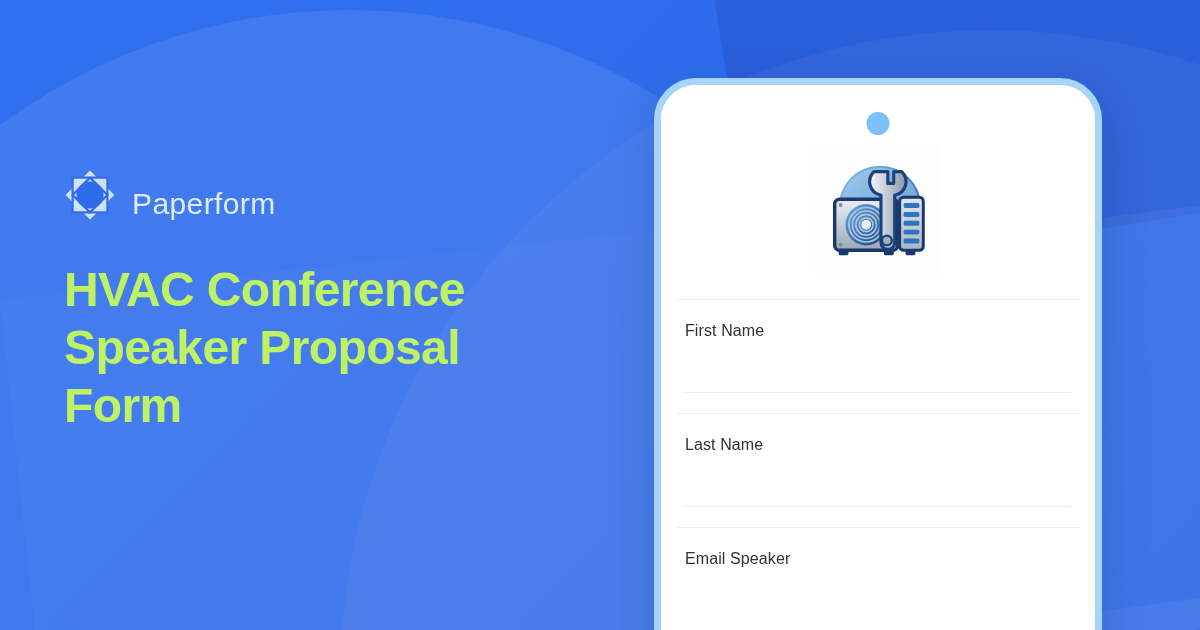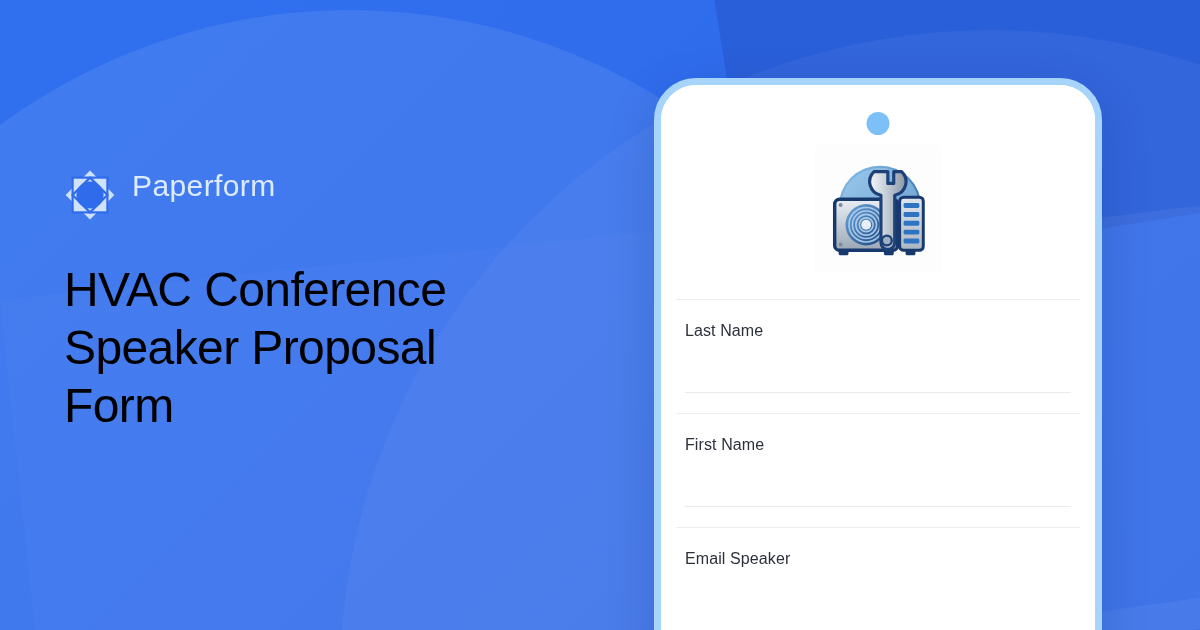--- a/index.html
+++ b/index.html
@@ -64,36 +64,36 @@
 
   
   .left {
     position:absolute;
     left:64px; top:0;
     width:560px; height:630px;
     display:flex; flex-direction:column;
     justify-content:center;
   }
   .brand {
-    display:flex; align-items:flex-start;
+    display:flex; align-items:flex-end;
     gap:16px;
     margin-bottom:40px;
   }
   .brand-mark { width:52px; height:52px; display:block; flex:0 0 auto; }
   .brand-name {
     font-size:30px;
     letter-spacing:0.4px;
     color:#dcebfd;
     font-weight:400;
   }
   .headline {
     font-size:48px;
     line-height:1.21;
-    font-weight:400;
-    color:#000000;
+    font-weight:700;
+    color:#bef264;
     letter-spacing:-0.6px;
     max-width:480px;
     margin-bottom:26px;
   }
   .subhead {
     font-size:17px;
     line-height:1.78;
     color:#dfe9fb;
     max-width:520px;
     letter-spacing:0.15px;
@@ -269,30 +269,30 @@
             </g>
             <circle cx="73" cy="96" r="5" fill="#9fb0c0" stroke="#1d4078" stroke-width="2.4"></circle>
           </svg>
         </span>
       </div>
 
 
       <div class="fields">
 
         <div class="field">
+          <div class="field-label">First Name</div>
+          <div class="field-underline"></div>
+        </div>
+
+        <div class="field">
           <div class="field-label">Last Name</div>
           <div class="field-underline"></div>
         </div>
 
         <div class="field">
-          <div class="field-label">First Name</div>
-          <div class="field-underline"></div>
-        </div>
-
-        <div class="field">
           <div class="field-label">Email Speaker</div>
 
         </div>
 
       </div>
     </div>
   </div>
 
 </div>
 

